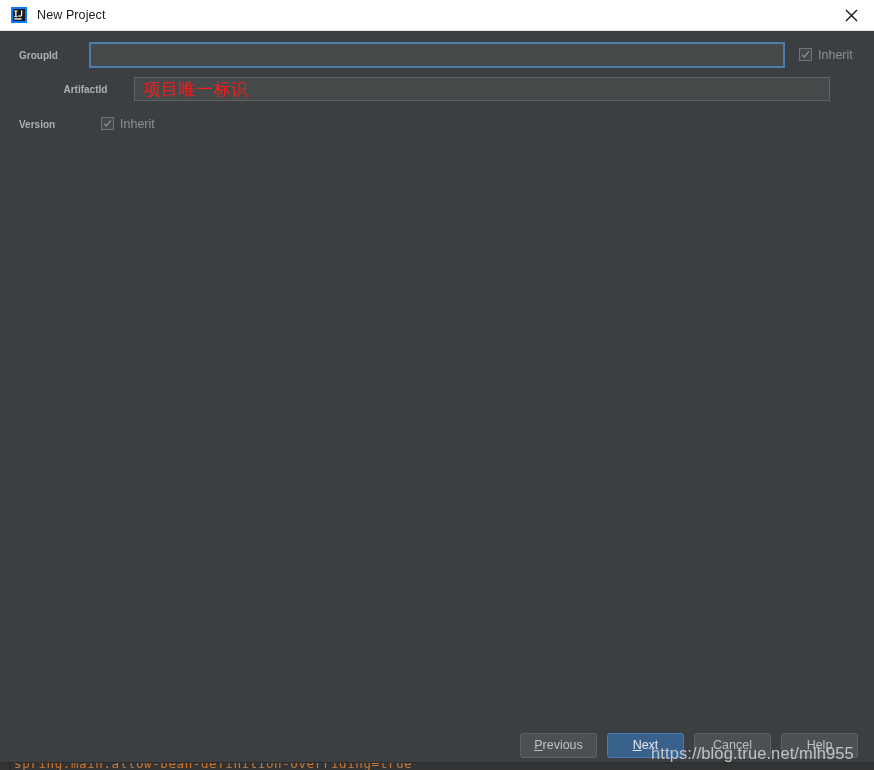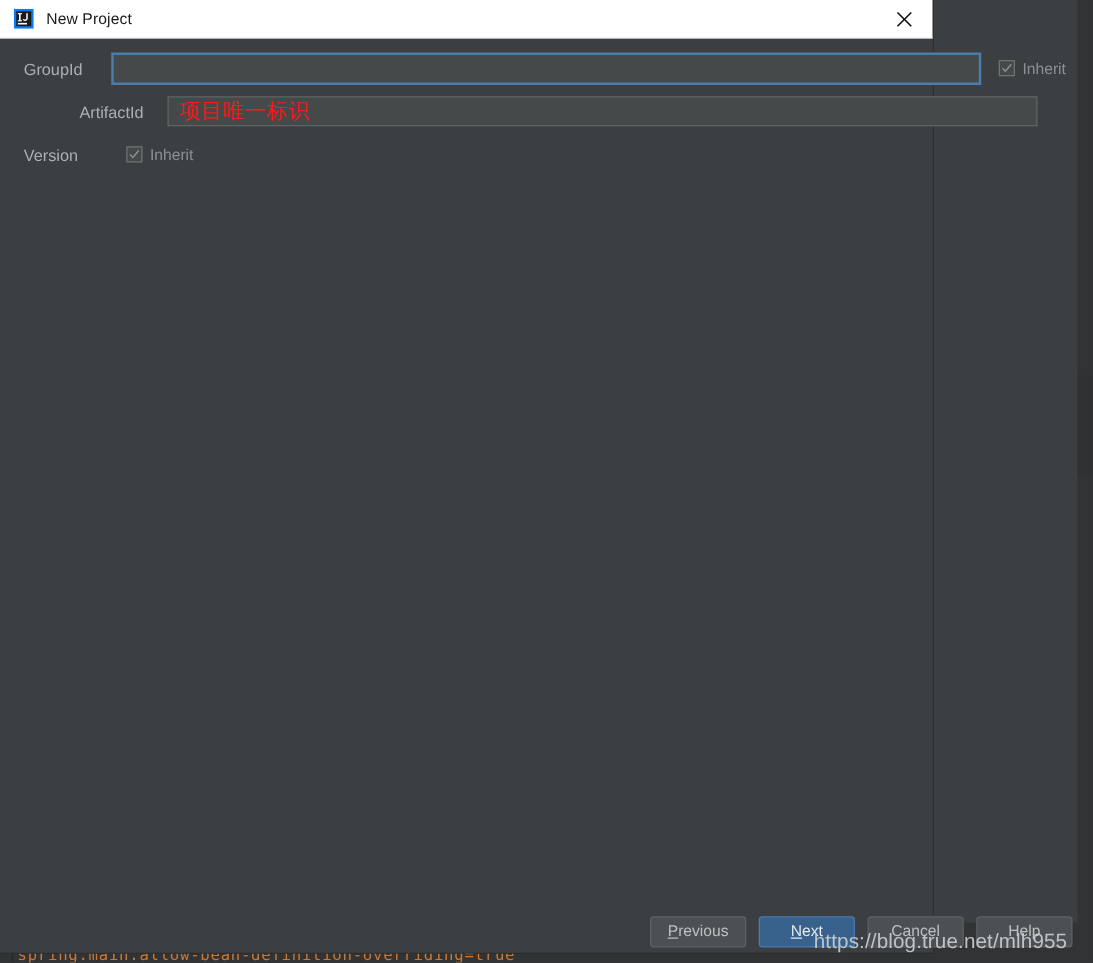--- a/index.html
+++ b/index.html
@@ -68,21 +68,21 @@
     letter-spacing: 0.6px;
     color: #cc7832;
     white-space: nowrap;
     text-align: right;
   }
 
   
   #dialog {
     position: absolute;
     left: 0; top: 0;
-    width: 746px;
+    width: 874px;
     height: 762px;
     background: #3c3f41;
     box-shadow: 0 0 0 1px #2b2b2b;
   }
 
   
   #titlebar {
     position: relative;
     height: 30px;
     background: #ffffff;
@@ -129,23 +129,24 @@
     display: flex;
     align-items: center;
   }
   .row-groupid   { top: 12px; }
   .row-artifactid{ top: 46px; justify-content: center; }
   .row-version   { top: 81px; }
 
   .field-label {
     width: 68px;
     margin-left: 19px;
-    font-size: 13px;
+    font-size: 10px;
     color: #a9b0b5;
     flex: 0 0 auto;
+    font-weight: bold;
   }
   .field-wrap {
     position: relative;
     flex: 0 0 auto;
     margin-left: 2px;
   }
   .text-field {
     width: 696px;
     height: 24px;
     box-sizing: border-box;

